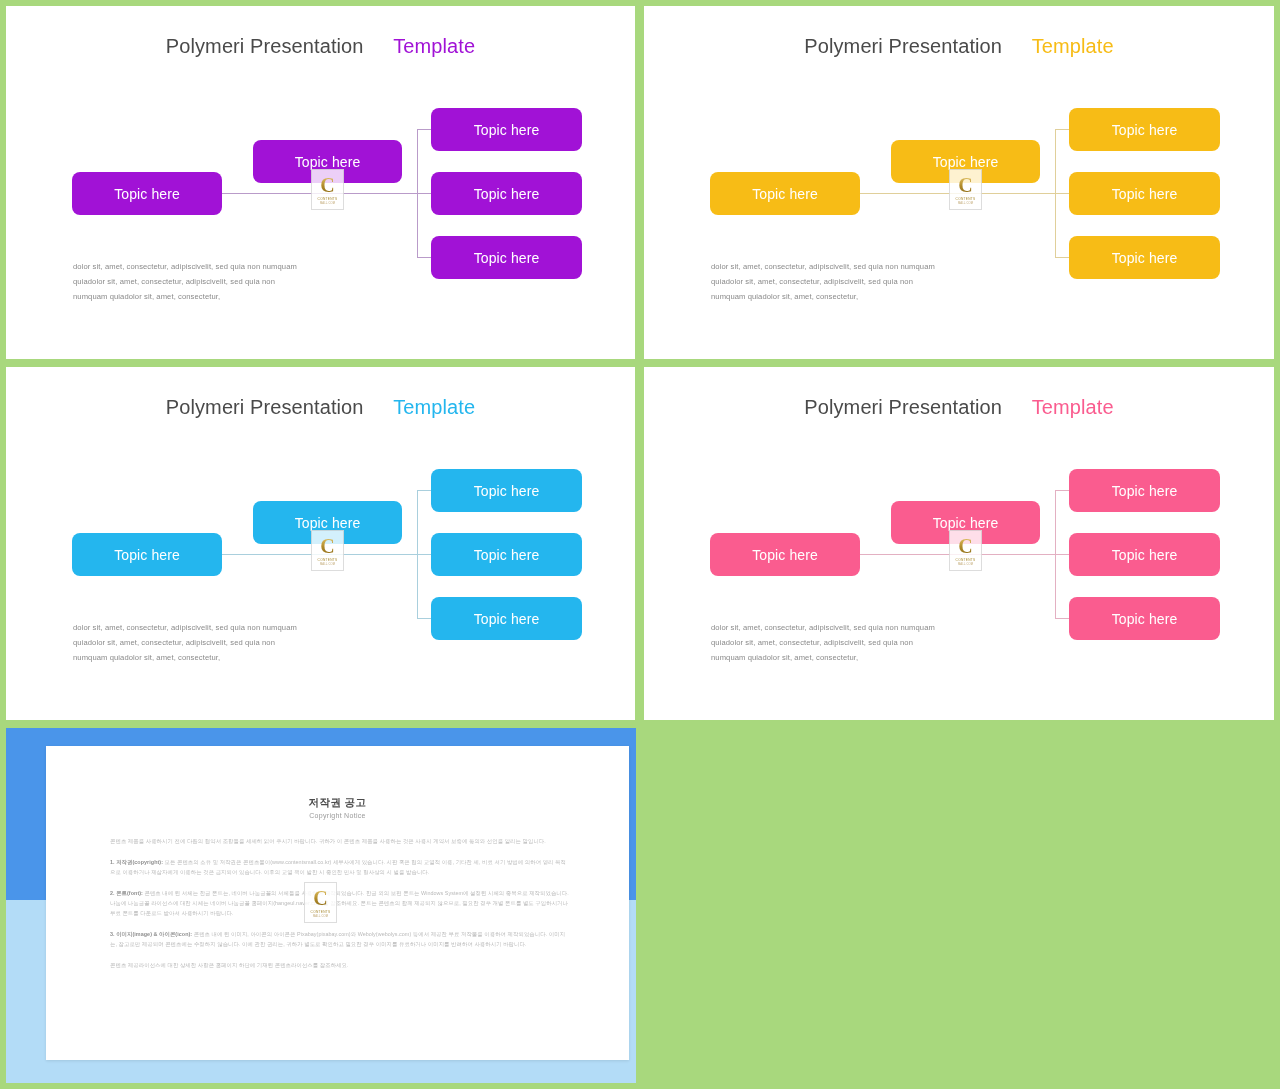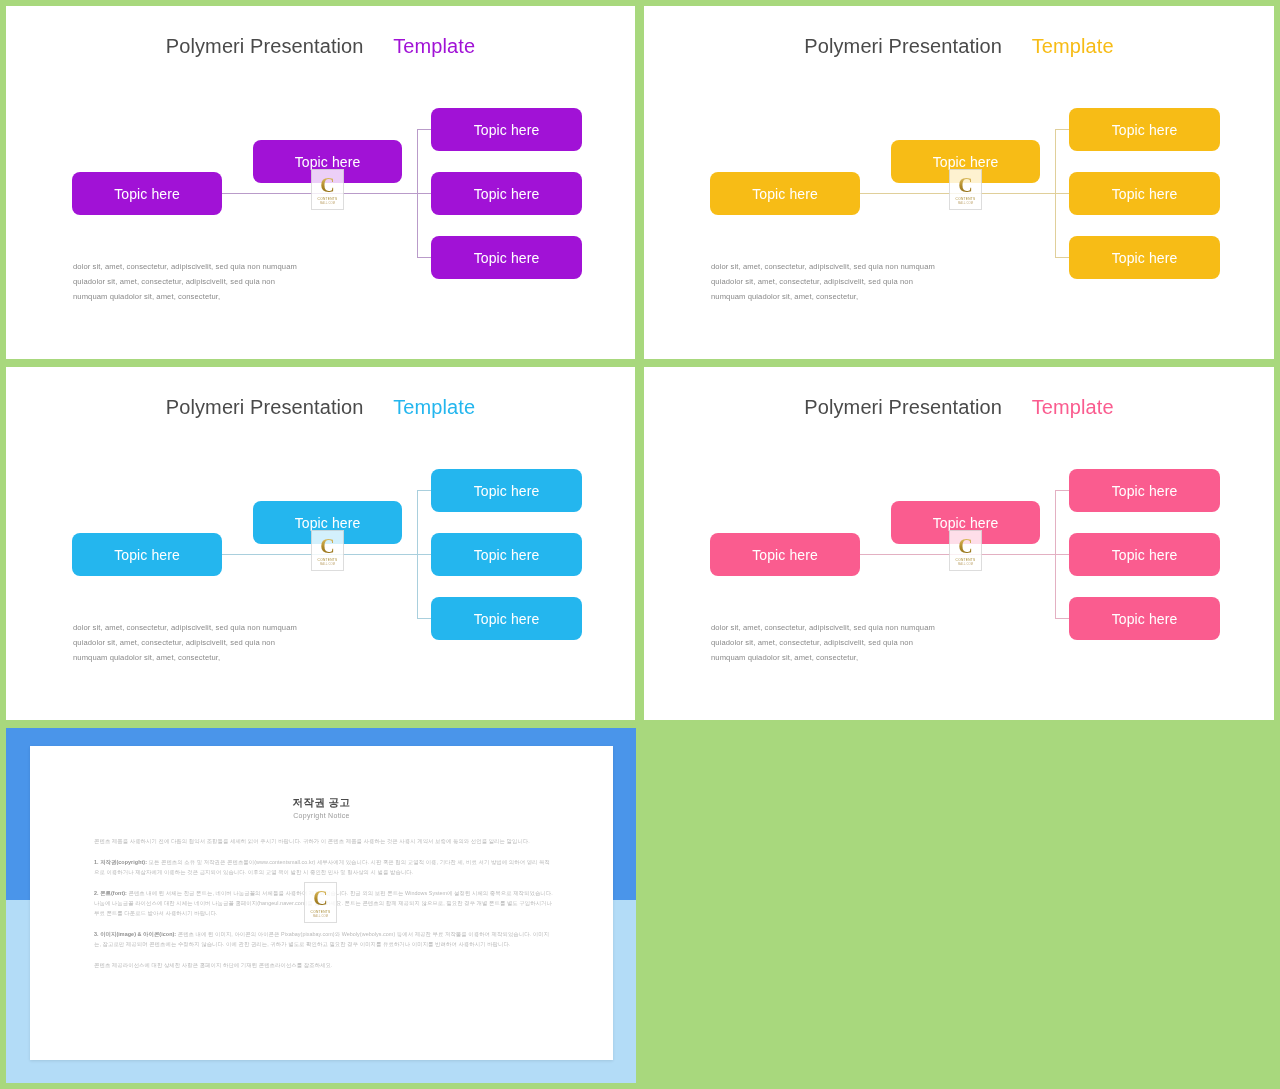--- a/index.html
+++ b/index.html
@@ -164,21 +164,21 @@
   }
   .frame-blue {
     position: absolute;
     left: 0; top: 0;
     width: 630px;
     height: 172px;
     background: #4a95ea;
   }
   .doc-page {
     position: absolute;
-    left: 24px;
+    left: 40px;
     top: 18px;
     width: 583px;
     height: 314px;
     background: #ffffff;
     box-shadow: 0 1px 3px rgba(0,0,0,0.10);
     overflow: hidden;
   }
 
   .doc-title-ko {
     position: absolute;

